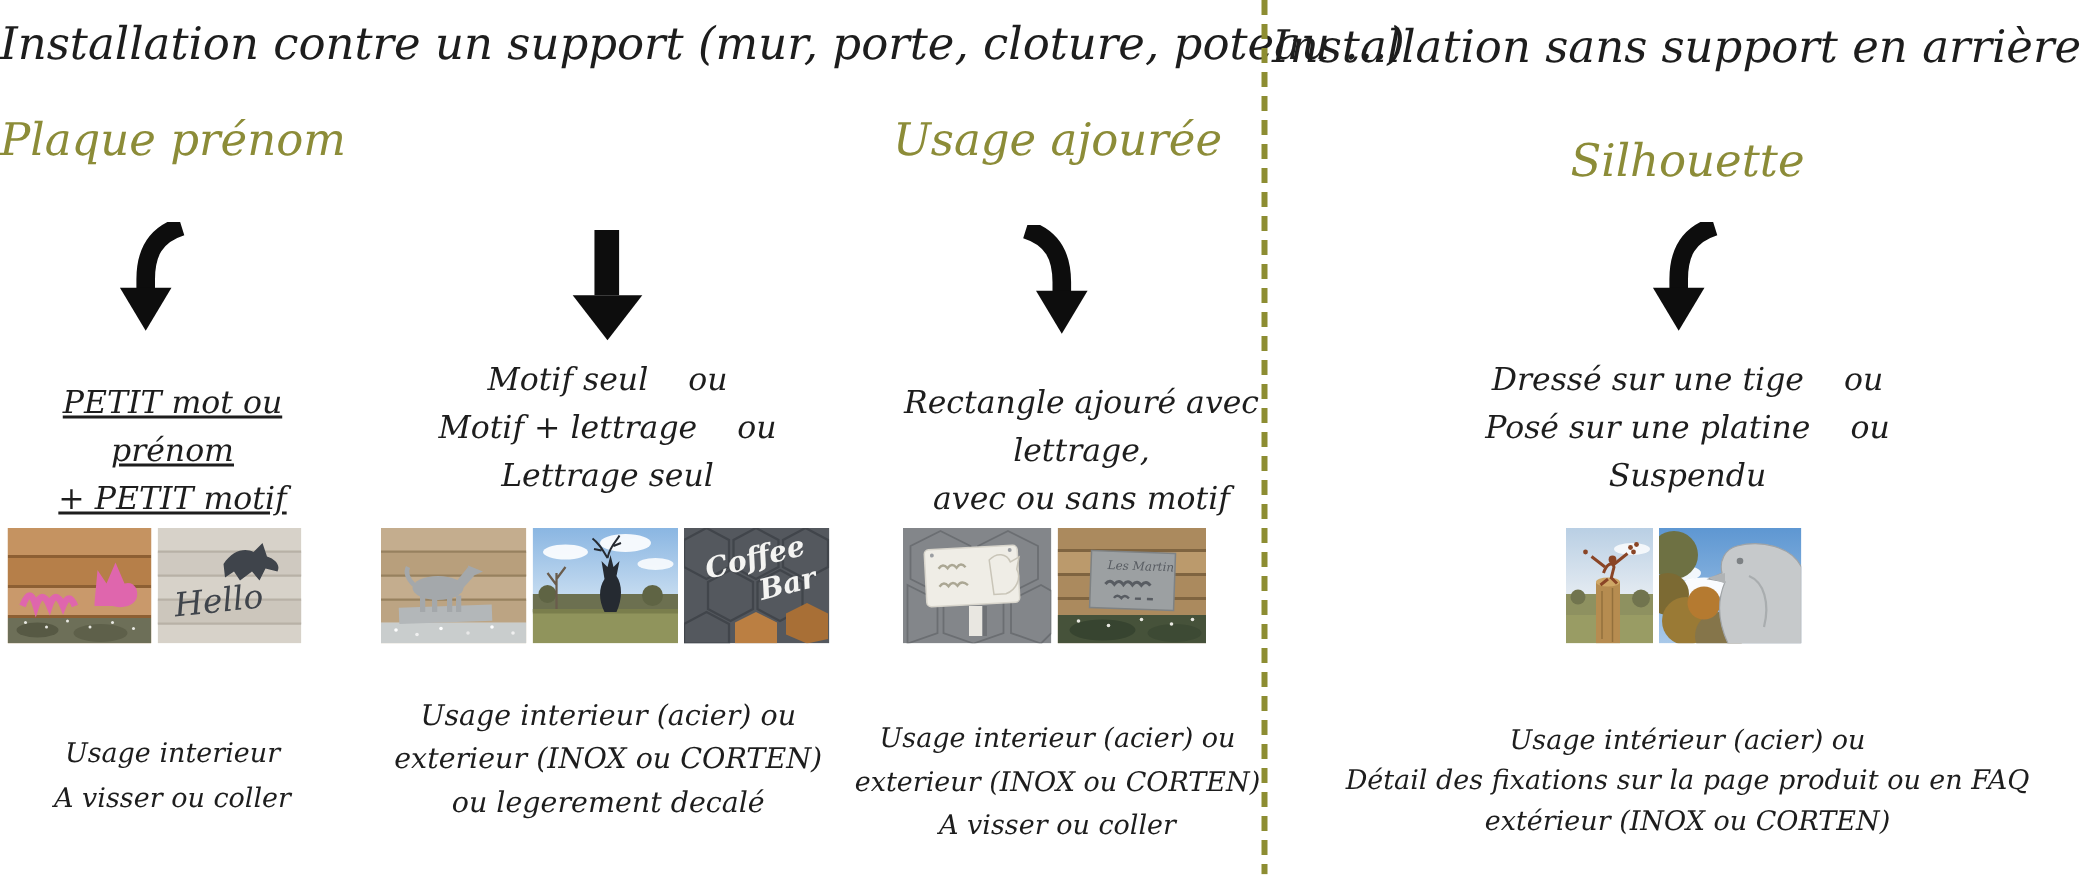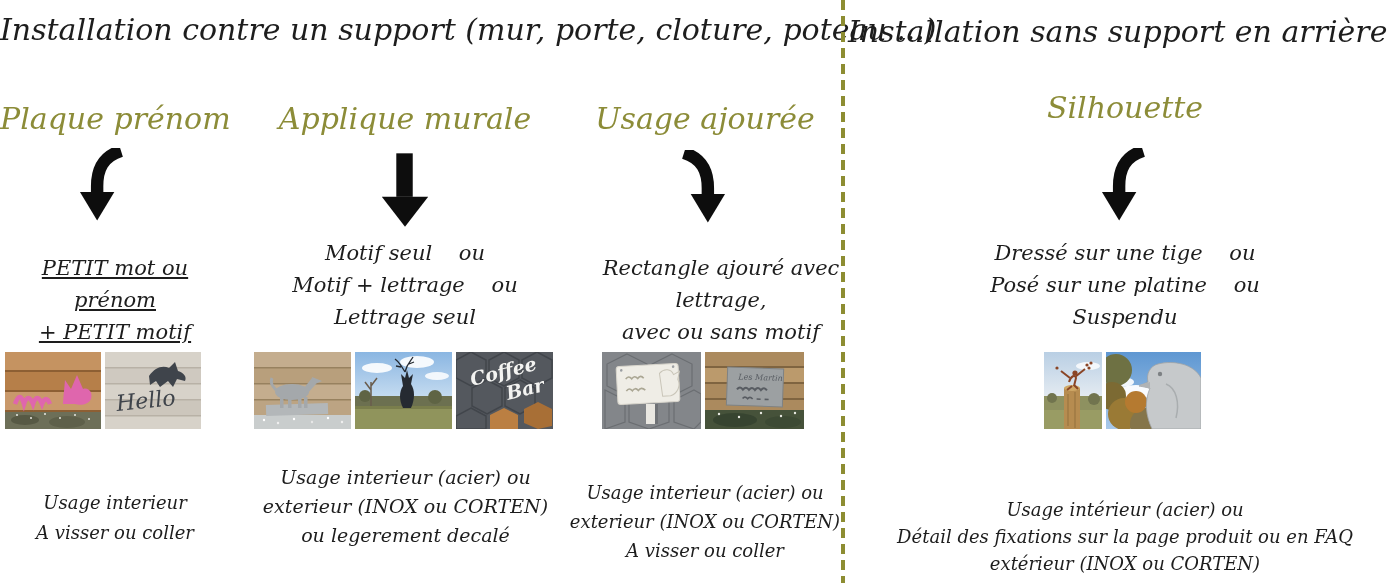--- a/index.html
+++ b/index.html
@@ -3,21 +3,21 @@
 <meta charset="utf-8">
 <style>
   html,body{margin:0;padding:0;background:#fff;}
   .canvas{position:relative;width:1391px;height:583px;background:#ffffff;overflow:hidden;
           font-family:"DejaVu Serif","Liberation Serif",serif;font-style:italic;color:#1d1d1d;}
   .heading{position:absolute;text-align:center;font-size:30px;white-space:nowrap;}
   .left-heading{left:0;top:12px;width:843px;}
   .right-heading{left:848px;top:14px;width:540px;}
   .divider{position:absolute;left:841px;top:0;width:4px;height:583px;
            background:repeating-linear-gradient(180deg,#8d8d32 0 10px,rgba(0,0,0,0) 10px 16px);}
-  .col-title{position:absolute;top:101px;text-align:center;color:#8c8c38;font-size:30px;white-space:nowrap;}
+  .col-title{position:absolute;top:76px;text-align:center;color:#8c8c38;font-size:30px;white-space:nowrap;}
   .arrow{position:absolute;width:58px;height:84px;}
   .arrow svg{display:block;width:100%;height:100%;}
   .lines{position:absolute;text-align:center;font-size:21px;line-height:32px;}
   .notes{position:absolute;text-align:center;font-size:18px;line-height:29px;}
   .photos{position:absolute;display:flex;gap:4px;}
   .photo{height:77px;position:relative;overflow:hidden;flex:0 0 auto;}
   .photo svg{display:block;width:100%;height:100%;}
 </style>
 </head>
 <body>
@@ -78,21 +78,20 @@
         <text x="12" y="59" font-size="22" font-style="italic" fill="#3f444b" transform="rotate(-6 12 59)">Hello</text>
       </svg>
     </div>
   </div>
 
   <div class="notes" style="left:0;top:488px;width:230px;line-height:30px;">
     <div>Usage interieur</div>
     <div>A visser ou coller</div>
   </div>
 
-  <div class="col-title" style="left:270px;width:270px;">Applique murale</div>
 
   <div class="arrow" style="left:376px;top:150px;">
     <svg viewBox="0 0 60 84" xmlns="http://www.w3.org/2000/svg">
       <rect x="21" y="2" width="17" height="45" fill="#0d0d0d"></rect>
       <polygon points="6,47 54,47 30,78" fill="#0d0d0d"></polygon>
     </svg>
   </div>
 
   <div class="lines" style="left:262px;top:237px;width:286px;">
     <div>Motif seul&nbsp;&nbsp;&nbsp;&nbsp;ou</div>
@@ -304,19 +303,19 @@
         <circle cx="40" cy="72" r="16" fill="#85754a"></circle>
         <circle cx="30" cy="50" r="11" fill="#b57a30"></circle>
         <path d="M52,12 C44,14 40,22 42,30 L33,34 L44,36 C38,50 40,64 46,77 L95,77 L95,26 C88,12 68,8 52,12 Z" fill="#c6c9cb" stroke="#9fa3a6" stroke-width="0.8"></path>
         <polygon points="33,33 44,30 44,37" fill="#b0b3b5"></polygon>
         <circle cx="54" cy="22" r="2.2" fill="#7d8184"></circle>
         <path d="M60,32 C70,36 74,50 70,66" stroke="#a9adaf" stroke-width="1.5" fill="none"></path>
       </svg>
     </div>
   </div>
 
-  <div class="notes" style="left:880px;top:480px;width:490px;line-height:27px;margin-top:16px;">
+  <div class="notes" style="left:880px;top:480px;width:490px;line-height:27px;">
     <div>Usage intérieur (acier) ou</div>
     <div>Détail des fixations sur la page produit ou en FAQ</div>
     <div>extérieur (INOX ou CORTEN)</div>
   </div>
 
 </div>
 
 </body></html>

